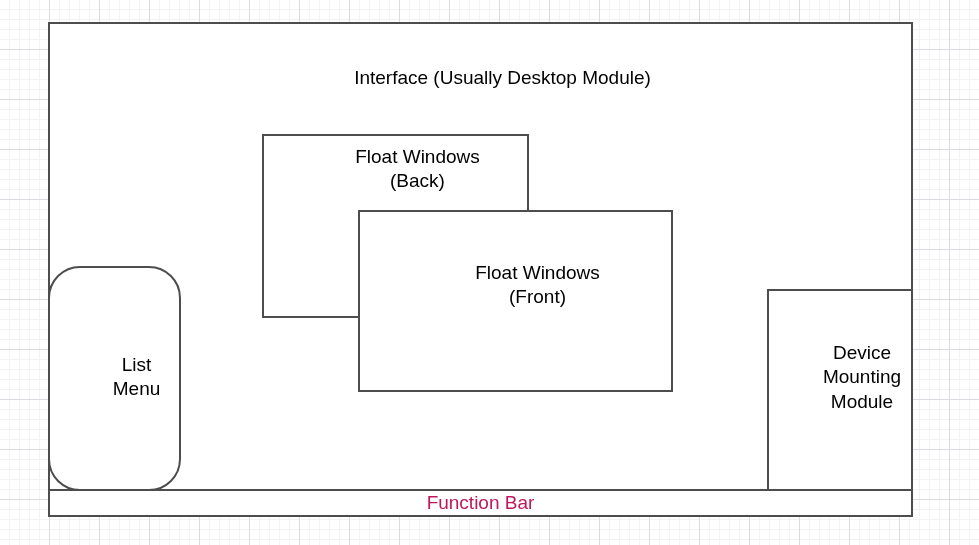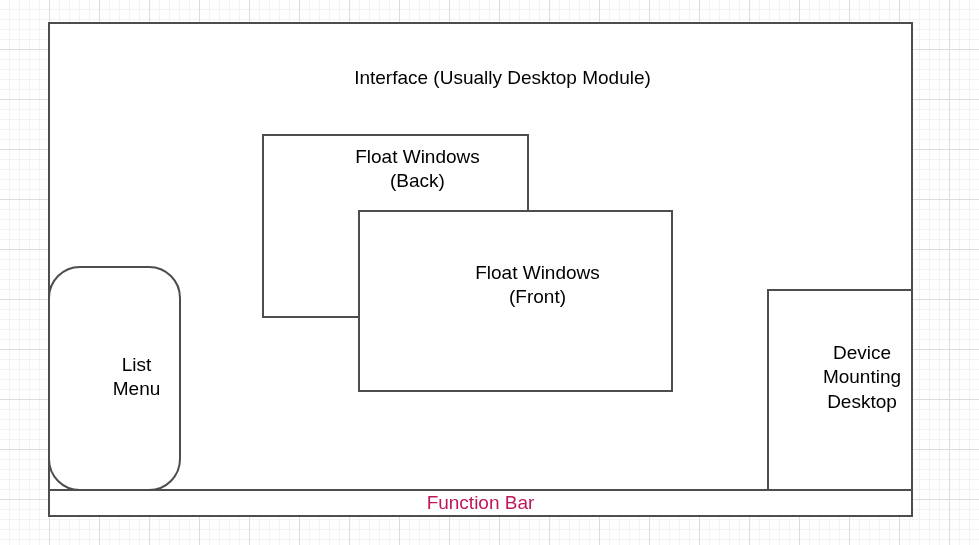--- a/index.html
+++ b/index.html
@@ -146,21 +146,21 @@
     <div class="label">Interface (Usually Desktop Module)</div>
   </div>
 
   <div id="list-menu-box" class="node">
     <div class="label">List Menu</div>
   </div>
 
   <div id="device-mounting-manager-box" class="node">
     <div class="label">Device
 Mounting
-Desktop</div>
+Module</div>
   </div>
 
   <div id="float-back-box" class="node">
     <div class="label">Float Windows
 (Back)</div>
   </div>
 
   <div id="float-front-box" class="node">
     <div class="label">Float Windows
 (Front)</div>

